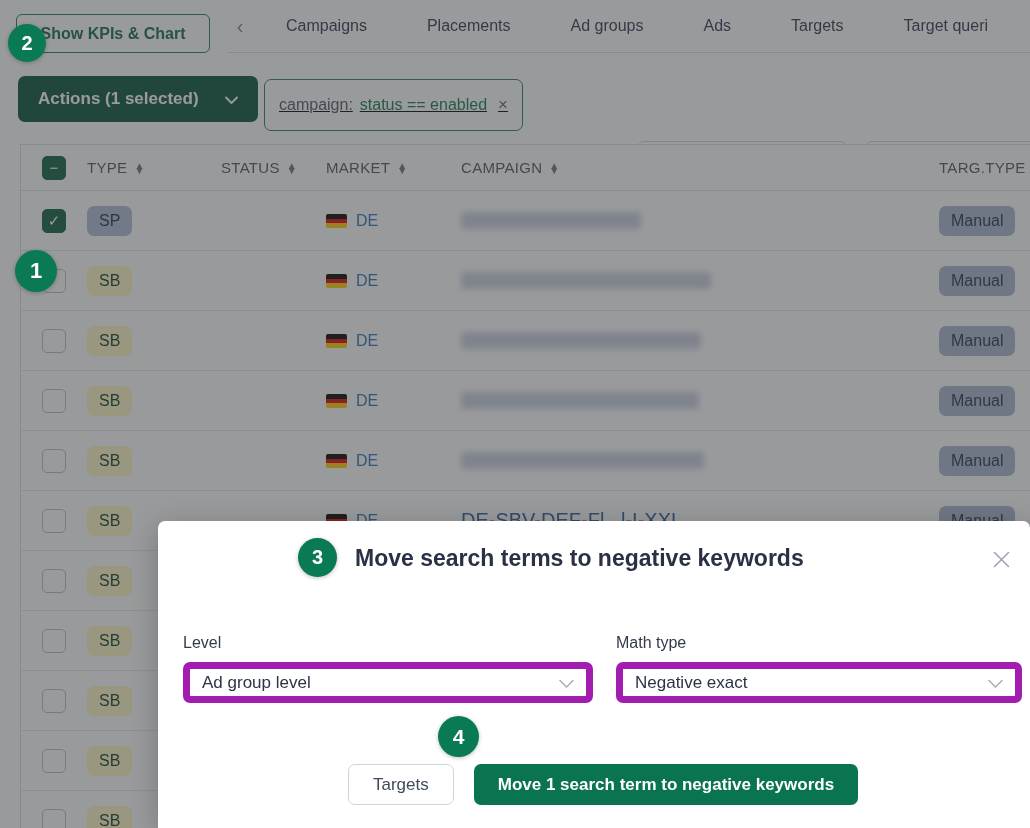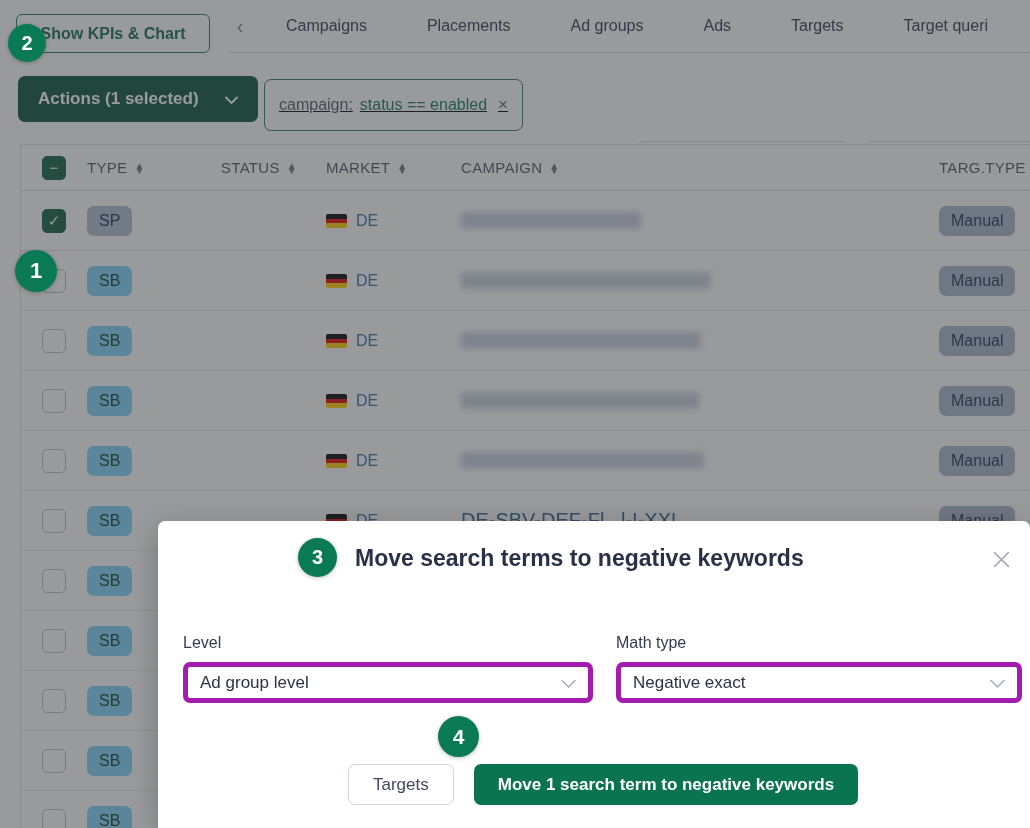--- a/index.html
+++ b/index.html
@@ -119,21 +119,21 @@
   }
   .cbx.on { background: #0b5c3d; border-color: #0b5c3d; color: #fff; font-size: 15px; }
   .cbx.indet { background: #0b5c3d; border-color: #0b5c3d; color: #fff; font-size: 15px; }
 
   .pill {
     display: inline-flex; align-items: center; justify-content: center;
     height: 30px; min-width: 44px; padding: 0 12px;
     border-radius: 7px; font-size: 16px; font-weight: 400;
   }
   .pill-sp { background: #aebbd4; color: #212c52; }
-  .pill-sb { background: #7dd3fc; color: #0c3a24; }
+  .pill-sb { background: #fef9c3; color: #0c3a24; }
   .pill-manual { background: #aab6cd; color: #242f55; height: 30px; border-radius: 7px; font-size: 16px; }
 
   .flag {
     display: inline-block; width: 21px; height: 14px; border-radius: 2px; vertical-align: middle;
     background: linear-gradient(to bottom, #000 0 33.3%, #d00 33.3% 66.6%, #ffce00 66.6% 100%);
   }
   .market-cell { display: flex; align-items: center; gap: 9px; font-size: 16px; color: #2f6fb0; }
 
   .blur-bar {
     height: 17px; border-radius: 3px;
@@ -162,21 +162,21 @@
   .modal-close {
     position: absolute; right: 16px; top: 25px;
     width: 26px; height: 26px; color: #9aa3b2; font-size: 22px;
     display: flex; align-items: center; justify-content: center; cursor: pointer;
   }
   .field { position: absolute; top: 113px; }
   .field-level { left: 25px; width: 410px; }
   .field-math { left: 458px; width: 406px; }
   .field-label { font-size: 16px; color: #333a4b; margin-bottom: 10px; }
   .field-select {
-    height: 41px; border: 5px solid #a21caf; border-radius: 7px;
+    height: 41px; border: 7px solid #a21caf; border-radius: 7px;
     display: flex; align-items: center; padding: 0 12px;
     font-size: 17px; color: #2d3345; cursor: pointer; background: #fff;
   }
   .field-select .chev { margin-left: auto; color: #a6aeb9; }
 
   .modal-actions {
     position: absolute; left: 190px; top: 243px;
     display: flex; align-items: center; gap: 20px;
   }
   .btn-cancel {

